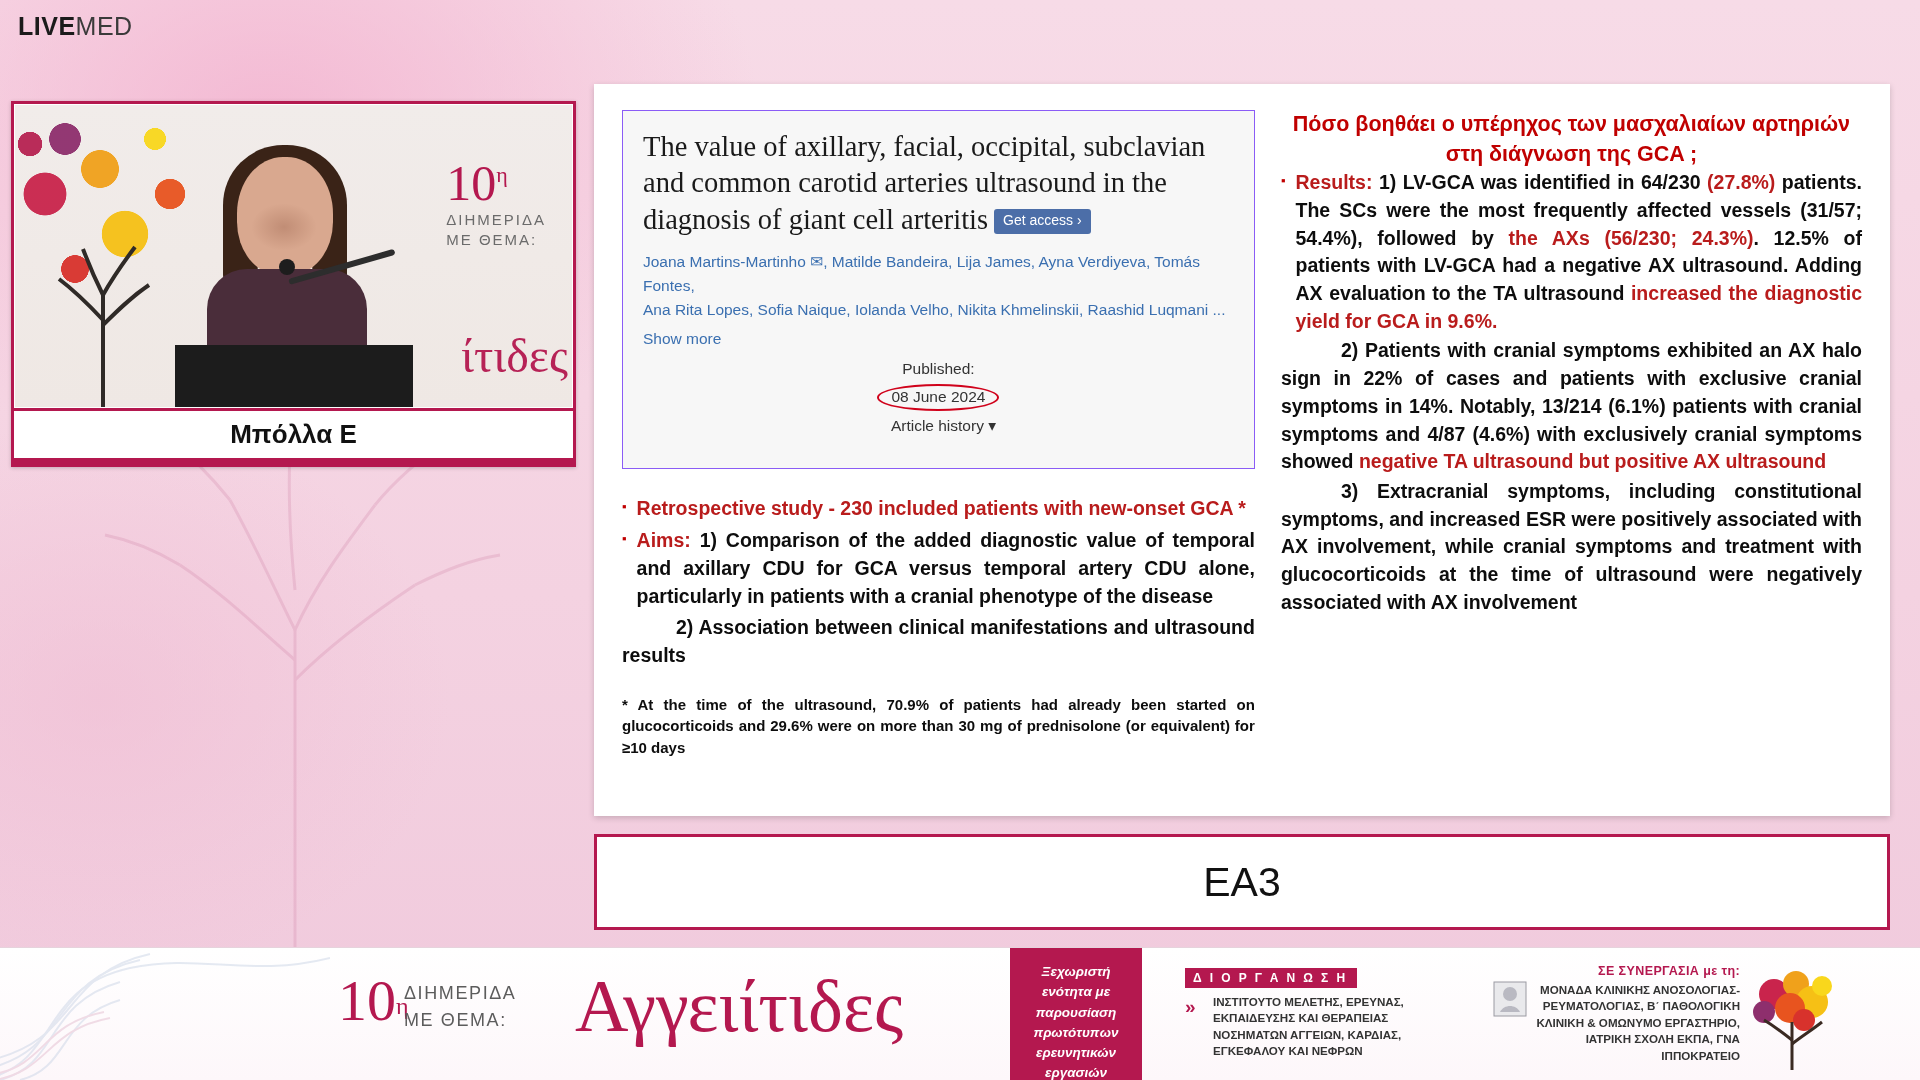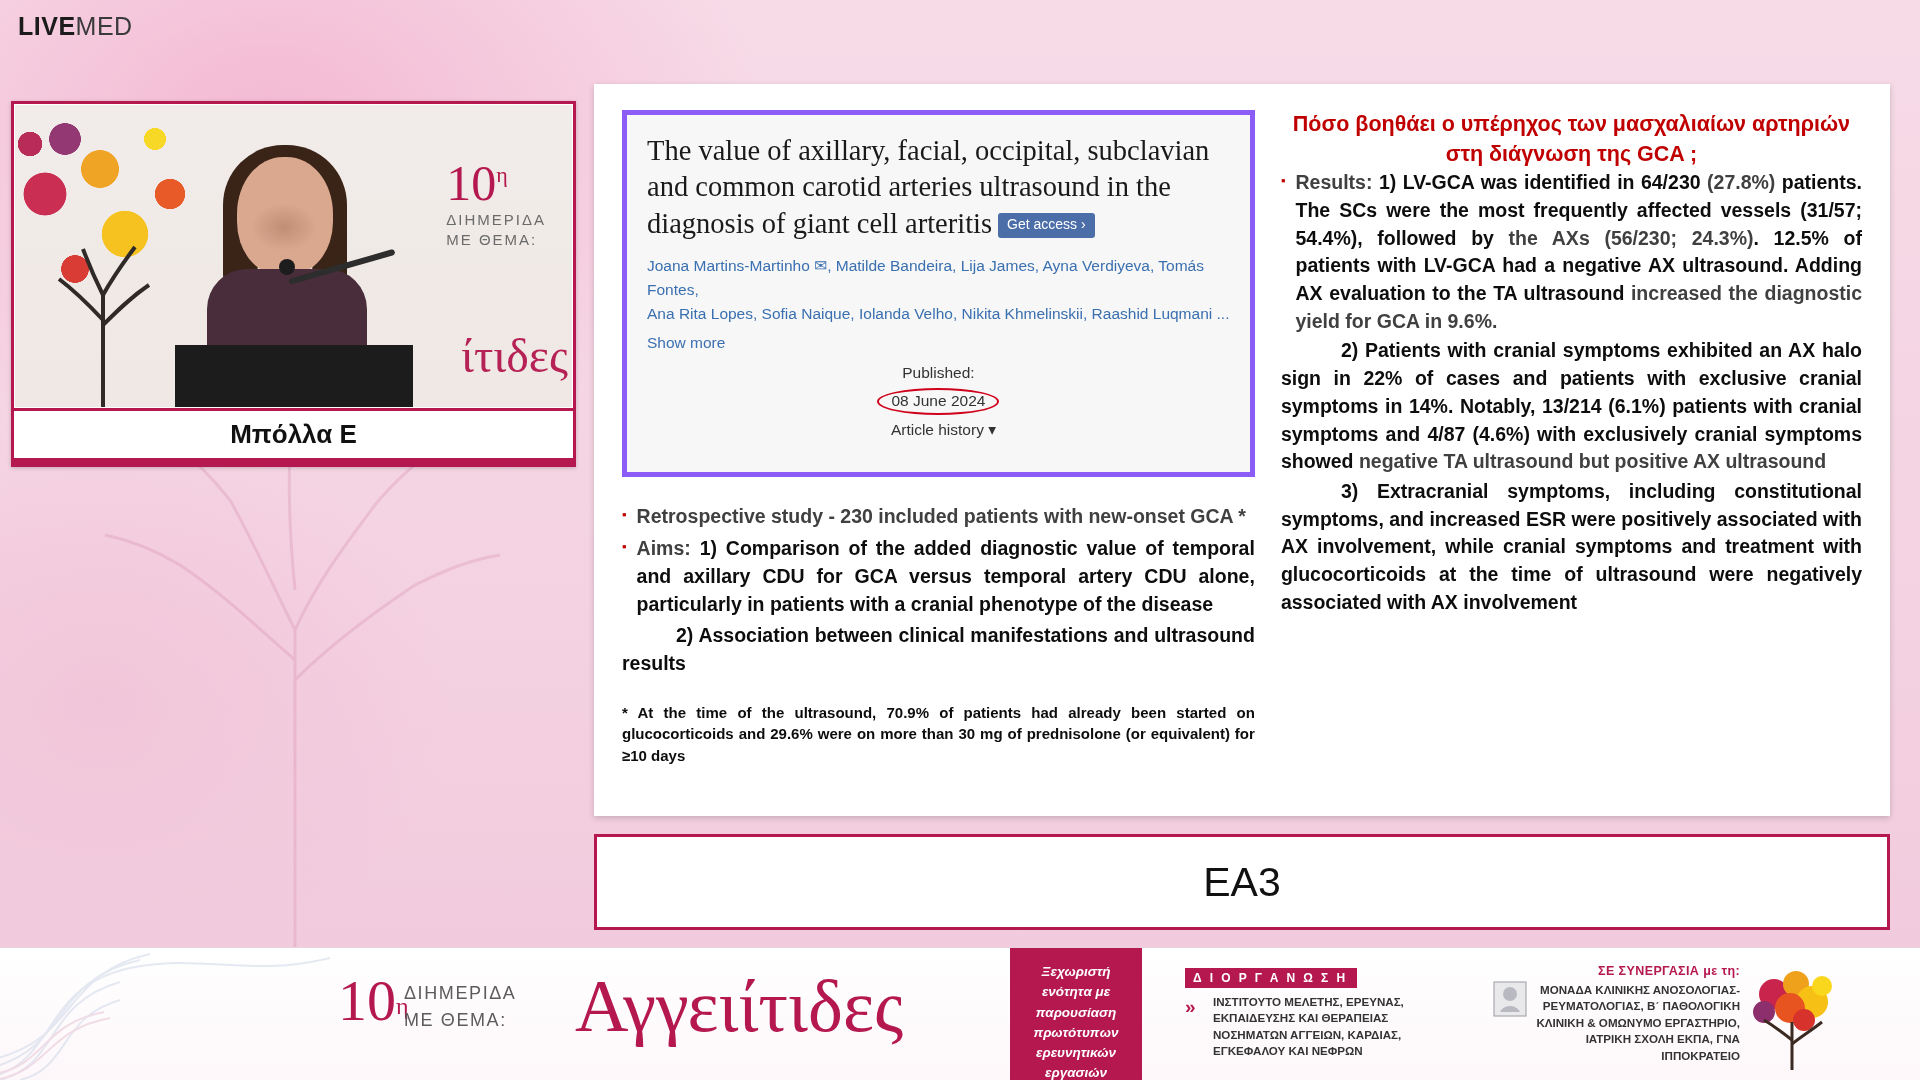--- a/index.html
+++ b/index.html
@@ -196,21 +196,21 @@
     padding: 26px 28px 0 28px;
     display: flex;
     gap: 26px;
   }
   .col-left { width: 636px; }
   .col-right { width: 584px; }
 
   
   .paper-card {
     background: #f7f7f7;
-    border: 5px solid #8b5cf6;
+    border: 1px solid #8b5cf6;
     padding: 18px 20px 33px 20px;
     box-sizing: border-box;
   }
   .paper-title {
     font-family: "Liberation Serif", serif;
     font-size: 28.5px;
     line-height: 1.28;
     color: #1a1a1a;
   }
   .get-access {
@@ -274,21 +274,21 @@
     font-size: 13px;
     line-height: 1.9;
     flex: 0 0 auto;
   }
   .btext {
     font-size: 19.5px;
     line-height: 1.42;
     text-align: justify;
     font-weight: bold;
   }
-  .red { color: #404040; }
+  .red { color: #b91c1c; }
   .blk { color: #0d0d0d; }
   .sub-para {
     margin-top: 4px;
     font-size: 19.5px;
     line-height: 1.42;
     font-weight: bold;
     color: #0d0d0d;
     text-align: justify;
     text-indent: 54px;
   }

